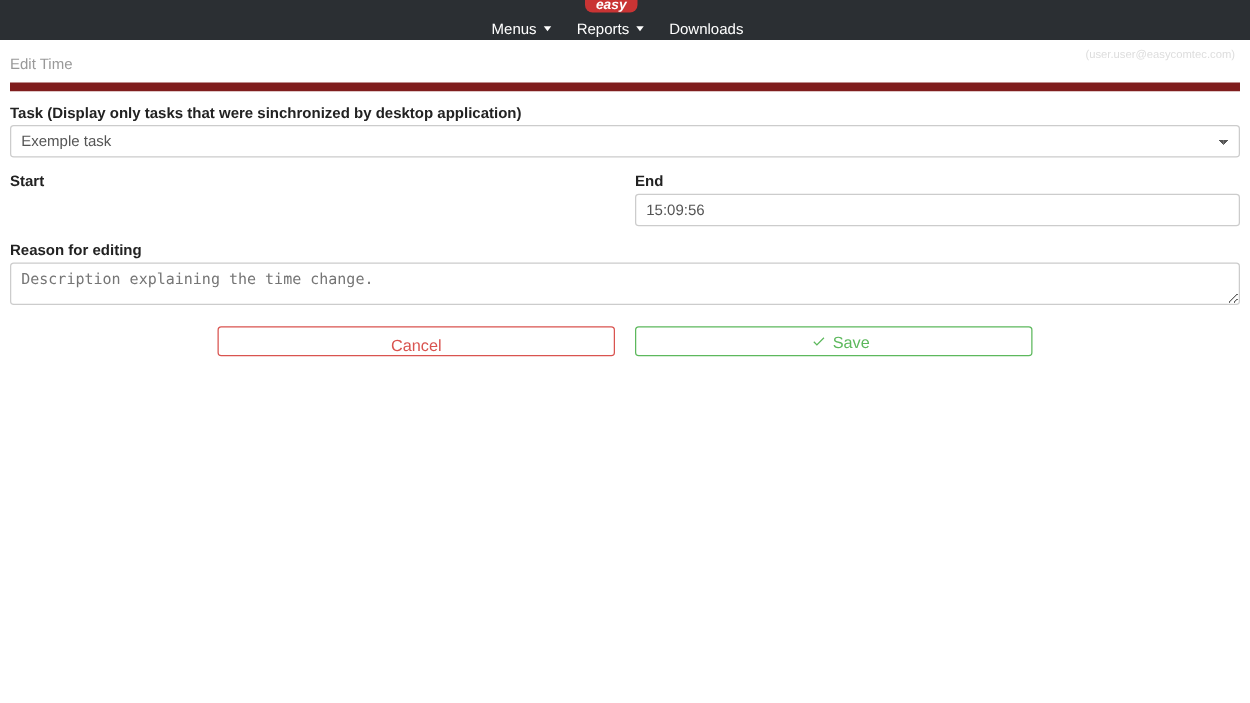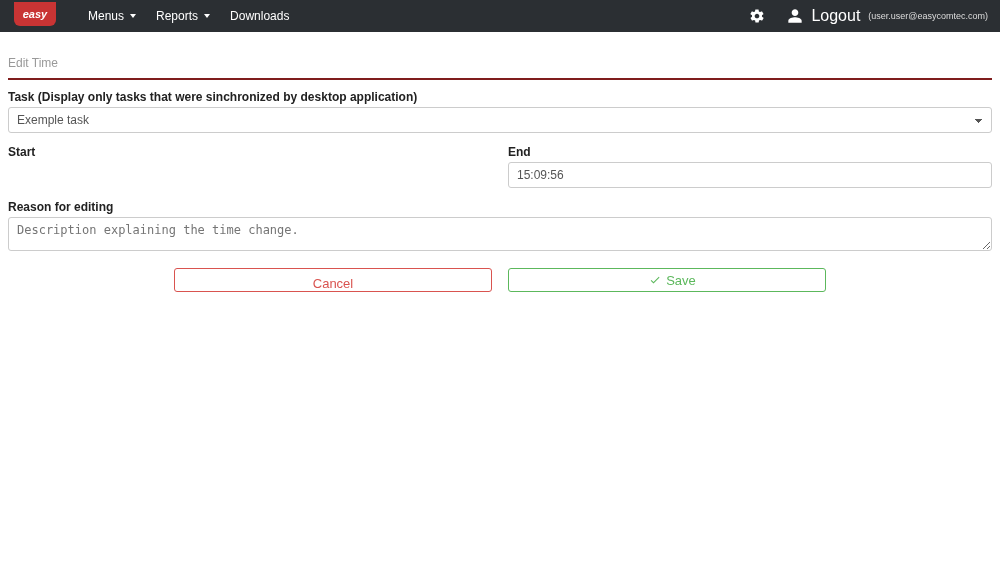--- a/index.html
+++ b/index.html
@@ -12,20 +12,21 @@
     height: 562px;
     overflow: hidden;
   }
   .navbar {
     background: #2b2f33;
     height: 32px;
     display: flex;
     align-items: center;
     padding: 0 12px 0 0;
     color: #fff;
+    flex-direction: column;
   }
   .logo {
     background: #c93434;
     width: 42px;
     height: 24px;
     margin-left: 14px;
     margin-right: 24px;
     border-radius: 0 0 6px 6px;
     display: flex;
     align-items: center;
@@ -66,23 +67,22 @@
   .logout-text { font-size: 16px; }
   .logout-email { font-size: 9px; color: #ddd; }
 
   .page {
     padding: 8px 8px 0 8px;
   }
   .page-title {
     font-size: 12px;
     color: #999;
     padding: 4px 0 8px 0;
-    border-bottom: 2px solid #7f1d1d;
+    border-bottom: 7px solid #7f1d1d;
     margin-bottom: 10px;
-    margin-top: 12px;
   }
   .form-label {
     font-size: 12px;
     font-weight: 600;
     color: #222;
     margin-bottom: 3px;
     display: block;
   }
   .form-control {
     width: 100%;

